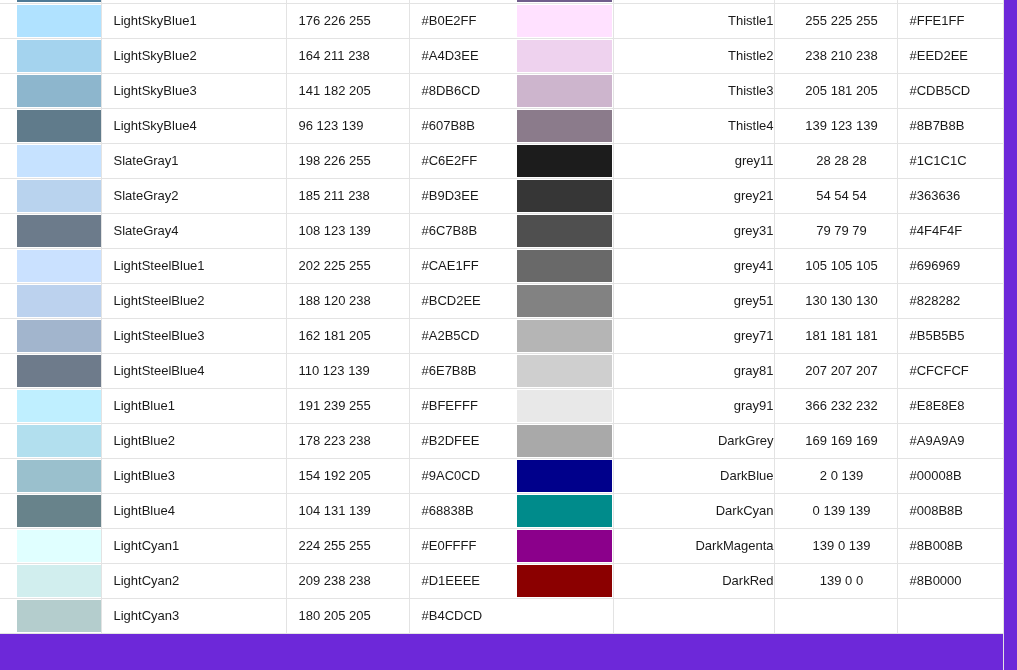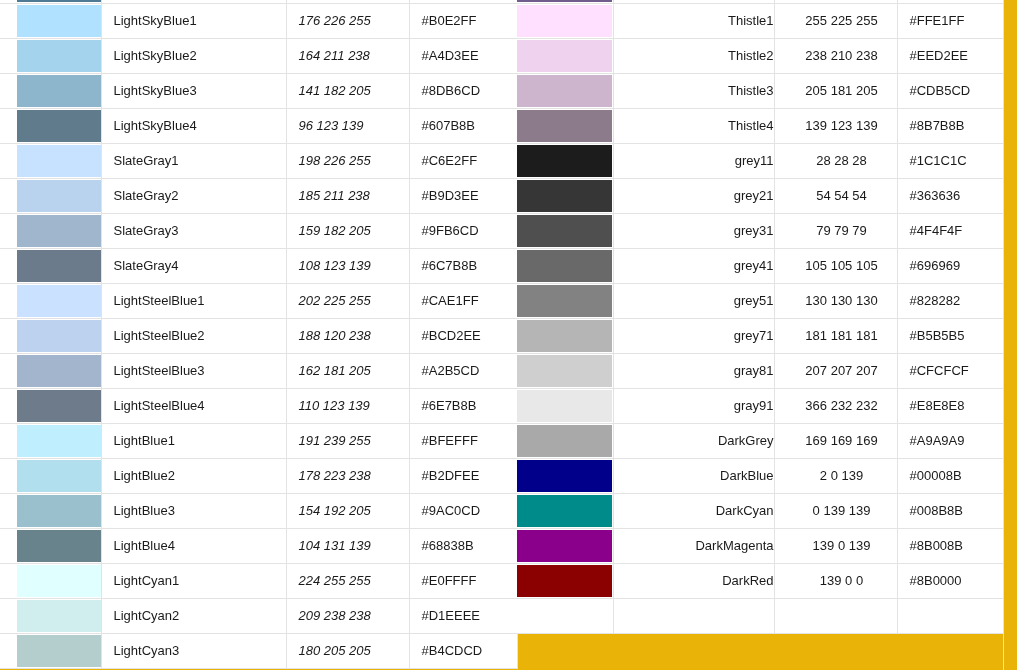--- a/index.html
+++ b/index.html
@@ -12,21 +12,21 @@
     height: 670px;
     overflow: hidden;
     font-family: "Liberation Sans", sans-serif;
     -webkit-font-smoothing: antialiased;
   }
 
   #page {
     position: relative;
     width: 1017px;
     height: 670px;
-    background: #eab308;
+    background: #6d28d9;
   }
 
   
   .table-wrap {
     position: absolute;
     top: -32px;
   }
 
   .half-left  { left: 0px; }
   .half-right { left: 517px; }
@@ -47,21 +47,21 @@
     vertical-align: middle;
     white-space: nowrap;
     overflow: hidden;
     background: #ffffff;
     box-sizing: border-box;
   }
 
   
   .half-left  .col-sw   { width: 101px; padding: 0; border-right: 1px solid #e3e3e3; }
   .half-left  .col-name { width: 185px; }
-  .half-left  .col-rgb  { width: 123px; font-style: italic; }
+  .half-left  .col-rgb  { width: 123px; }
   .half-left  .col-hex  { width: 108px; border-right: 1px solid #e3e3e3; margin-left: 46px; }
 
   
   .half-right .col-sw   { width: 96px;  padding: 0; border-right: 1px solid #e3e3e3; }
   .half-right .col-name { width: 161px; text-align: right; }
   .half-right .col-rgb  { width: 123px; text-align: center; }
   .half-right .col-hex  { width: 106px; border-right: 1px solid #e3e3e3; }
 
   
   .swatch-cell { position: relative; }
@@ -186,34 +186,20 @@
             </td>
             <td class="col-rgb">
               <span class="cell-text">185 211 238</span>
             </td>
             <td class="col-hex">
               <span class="cell-text">#B9D3EE</span>
             </td>
           </tr>
           <tr>
             <td class="col-sw swatch-cell">
-              <div class="swatch" style="background: rgb(159, 182, 205);"></div>
-            </td>
-            <td class="col-name">
-              <span class="cell-text">SlateGray3</span>
-            </td>
-            <td class="col-rgb">
-              <span class="cell-text">159 182 205</span>
-            </td>
-            <td class="col-hex">
-              <span class="cell-text">#9FB6CD</span>
-            </td>
-          </tr>
-          <tr>
-            <td class="col-sw swatch-cell">
               <div class="swatch" style="background: rgb(108, 123, 139);"></div>
             </td>
             <td class="col-name">
               <span class="cell-text">SlateGray4</span>
             </td>
             <td class="col-rgb">
               <span class="cell-text">108 123 139</span>
             </td>
             <td class="col-hex">
               <span class="cell-text">#6C7B8B</span>

